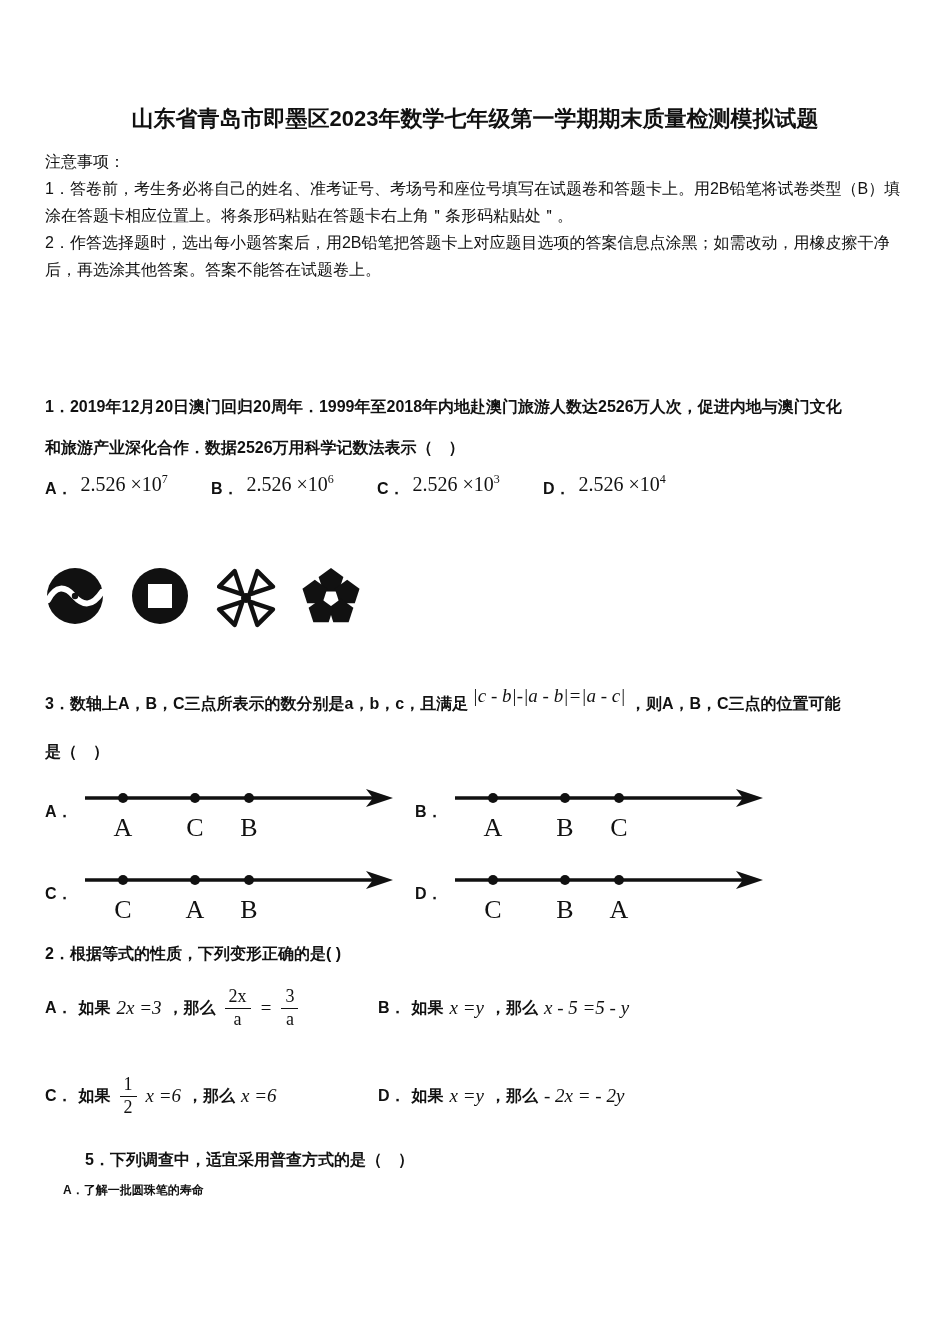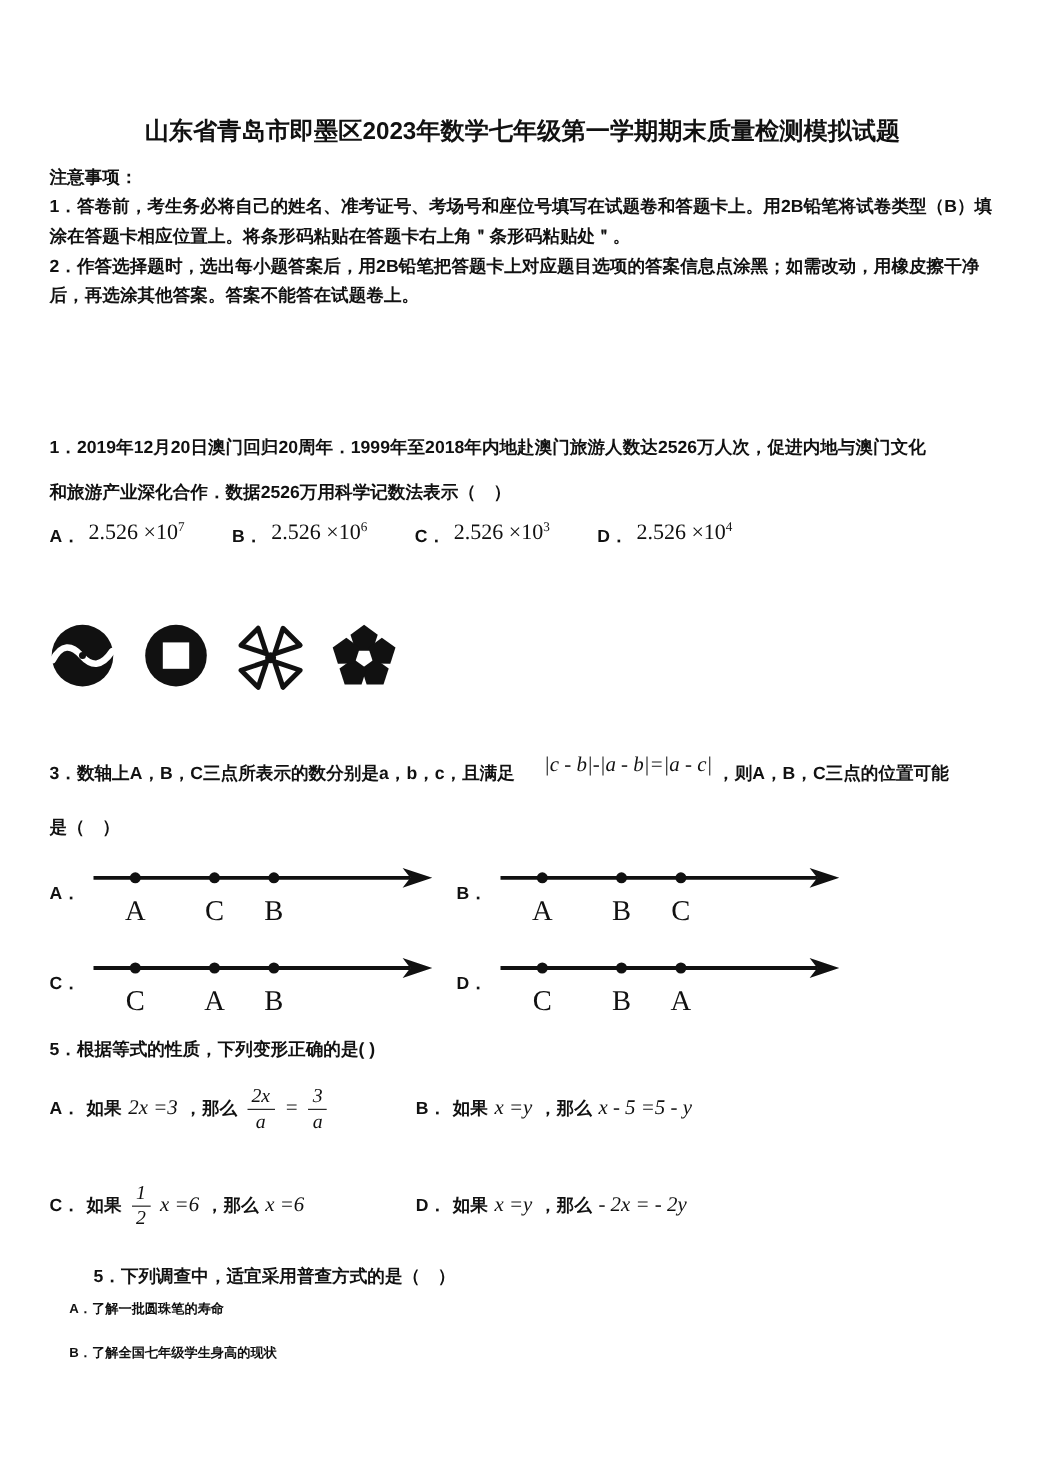--- a/index.html
+++ b/index.html
@@ -13,41 +13,41 @@
     overflow:hidden;
   }
   .abs{position:absolute;left:45px;right:38px;}
   .nowrap{white-space:nowrap;}
   .title{
     position:absolute;top:104px;left:0;width:100%;
     text-align:center;font-size:22px;font-weight:bold;margin:0;
   }
   .notice{
     position:absolute;top:148px;left:45px;width:870px;
-    font-size:16px;font-weight:bold;line-height:27px;
+    font-size:16px;font-weight:normal;line-height:27px;
   }
   .notice p{margin:0;}
   .qtext{font-size:16px;font-weight:bold;}
   .qline{font-size:16px;font-weight:bold;}
   .opt-label{font-size:16px;font-weight:bold;}
   .math{
     font-family:"Liberation Serif","DejaVu Serif",serif;
     font-style:italic;font-size:19px;font-weight:normal;
   }
   .sci{
     font-family:"Liberation Serif","DejaVu Serif",serif;
     font-style:normal;font-size:20px;font-weight:normal;
     position:relative;top:-3px;
   }
   .sci sup{font-size:12px;vertical-align:super;line-height:0;}
-  .formula{position:relative;top:-7px;margin-left:22px;}
+  .formula{position:relative;top:-7px;}
   .frac{
     display:inline-block;text-align:center;vertical-align:middle;
     font-family:"Liberation Serif","DejaVu Serif",serif;
-    font-style:italic;font-size:18px;font-weight:normal;line-height:1.2;
+    font-size:18px;font-weight:normal;line-height:1.2;
     margin:0 3px;
   }
   .frac .num{display:block;border-bottom:1.5px solid #111;padding:0 4px;}
   .frac .den{display:block;}
   .opt-row{position:absolute;left:45px;right:38px;height:46px;}
   .opt{position:absolute;top:0;display:flex;align-items:baseline;gap:8px;}
   .figs{position:absolute;left:45px;top:556px;display:flex;align-items:flex-start;}
   .figs svg{margin-right:23px;overflow:visible;}
   .nl-row{position:absolute;left:45px;right:38px;height:82px;}
   .nl-group{position:absolute;top:0;display:flex;align-items:flex-start;}
@@ -185,21 +185,21 @@
         <circle cx="40" cy="12" r="5"></circle>
           <circle cx="112" cy="12" r="5"></circle>
           <circle cx="166" cy="12" r="5"></circle>
         <text x="40" y="50">C</text>
         <text x="112" y="50">B</text>
         <text x="166" y="50">A</text>
       </svg>
     </div>
   </div>
 
-  <div class="abs qline nowrap" style="top:944px;">5．根据等式的性质，下列变形正确的是(  )</div>
+  <div class="abs qline nowrap" style="top:944px;">2．根据等式的性质，下列变形正确的是(  )</div>
   <div class="q4row" style="top:968px;">
     <div class="q4opt" style="left:0px;">
       <span class="opt-label">A．</span>
       <span class="qtext">如果</span>
       <span class="math">2x =3</span>
       <span class="qtext">，那么</span>
       <span class="frac">
           <span class="num">2x</span>
           <span class="den">a</span>
         </span>
@@ -233,15 +233,14 @@
       <span class="opt-label">D．</span>
       <span class="qtext">如果</span>
       <span class="math">x =y</span>
       <span class="qtext">，那么</span>
       <span class="math">- 2x = - 2y</span>
     </div>
   </div>
 
   <div class="abs qline nowrap" style="top:1150px;margin-left:40px;">5．下列调查中，适宜采用普查方式的是（　）</div>
   <div class="q5opt" style="top:1182px;">A．了解一批圆珠笔的寿命</div>
-  <div class="q5opt" style="top:1222px;">B．了解全国七年级学生身高的现状</div>
 
 </div>
 
 </body></html>

